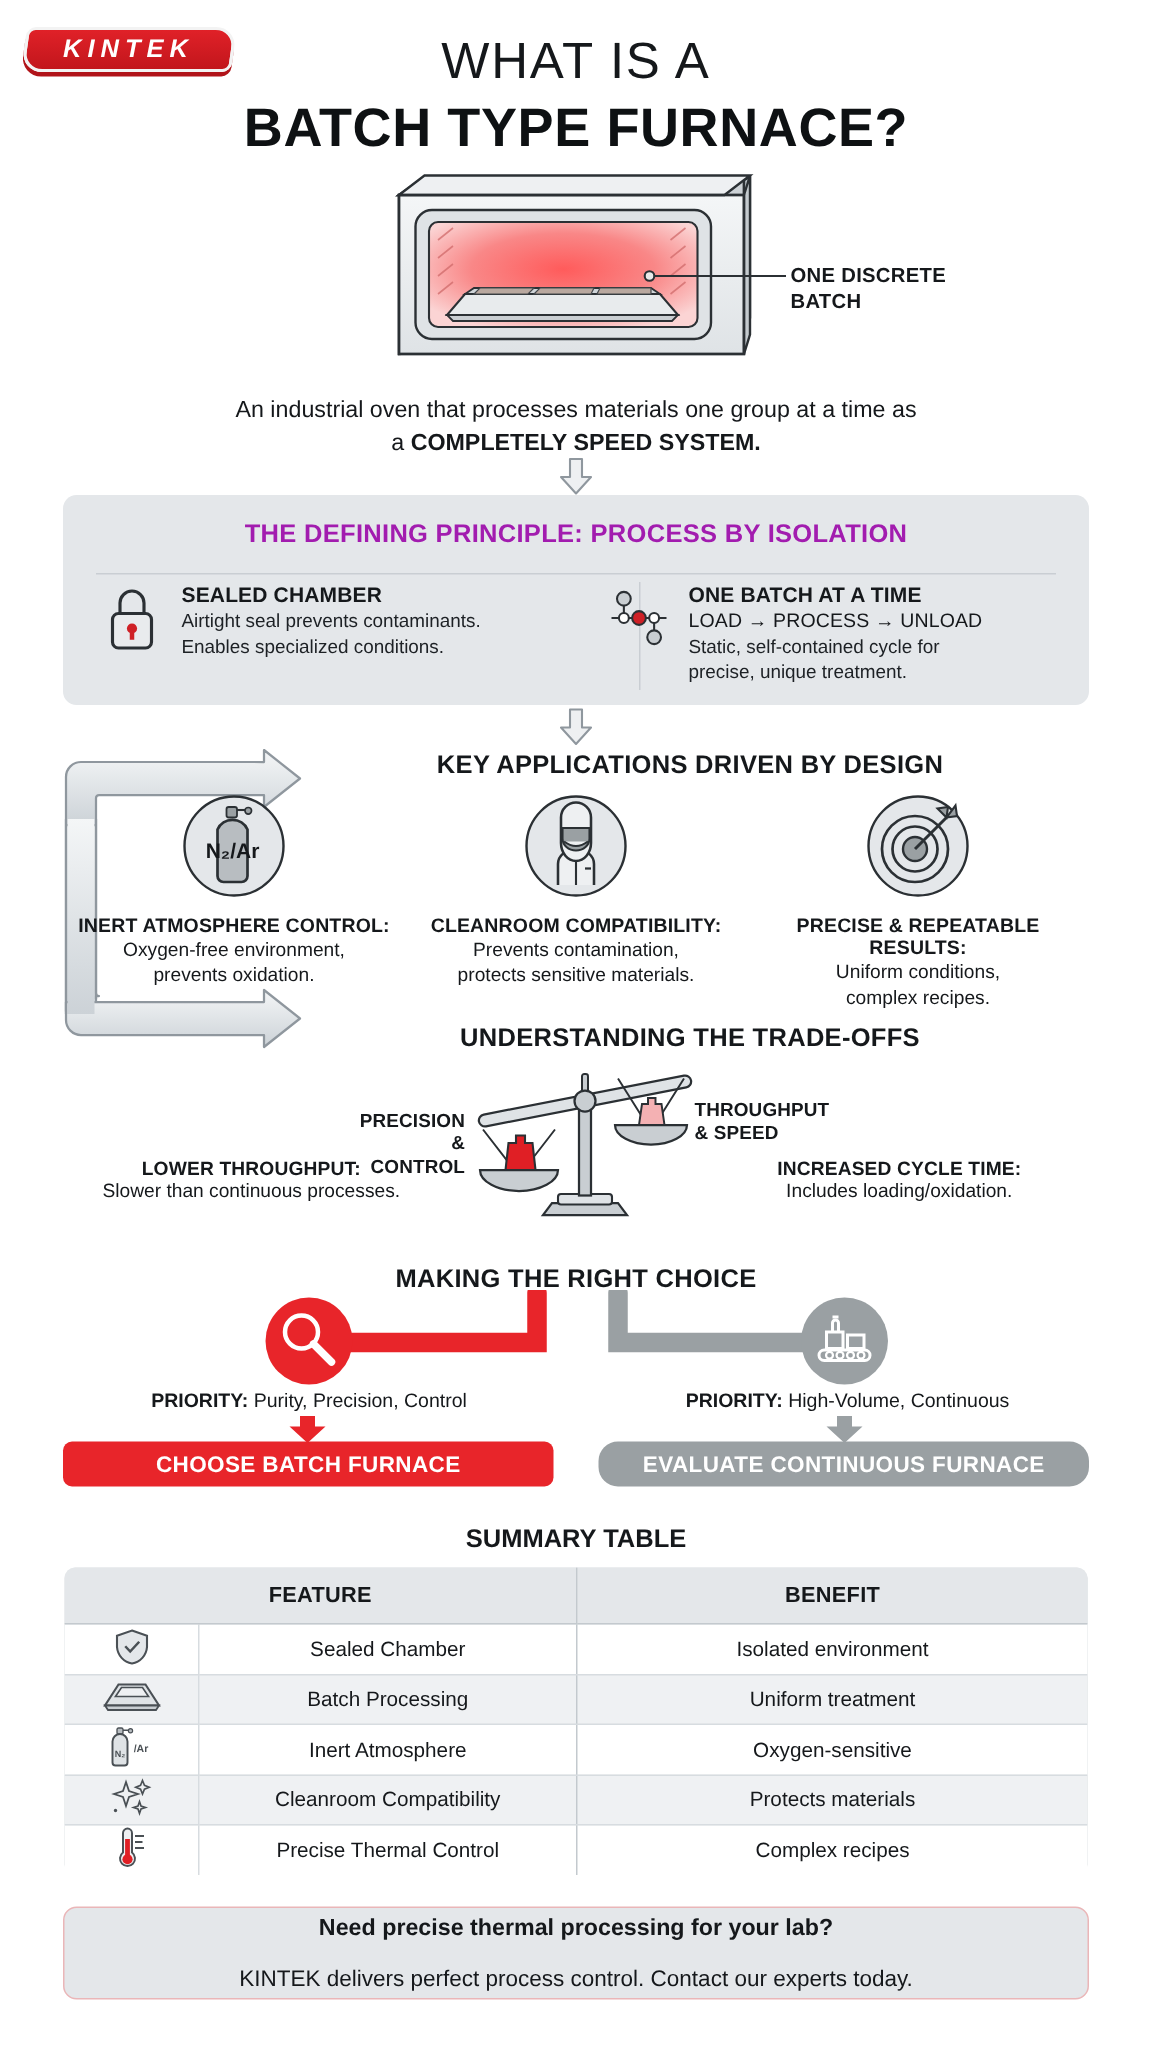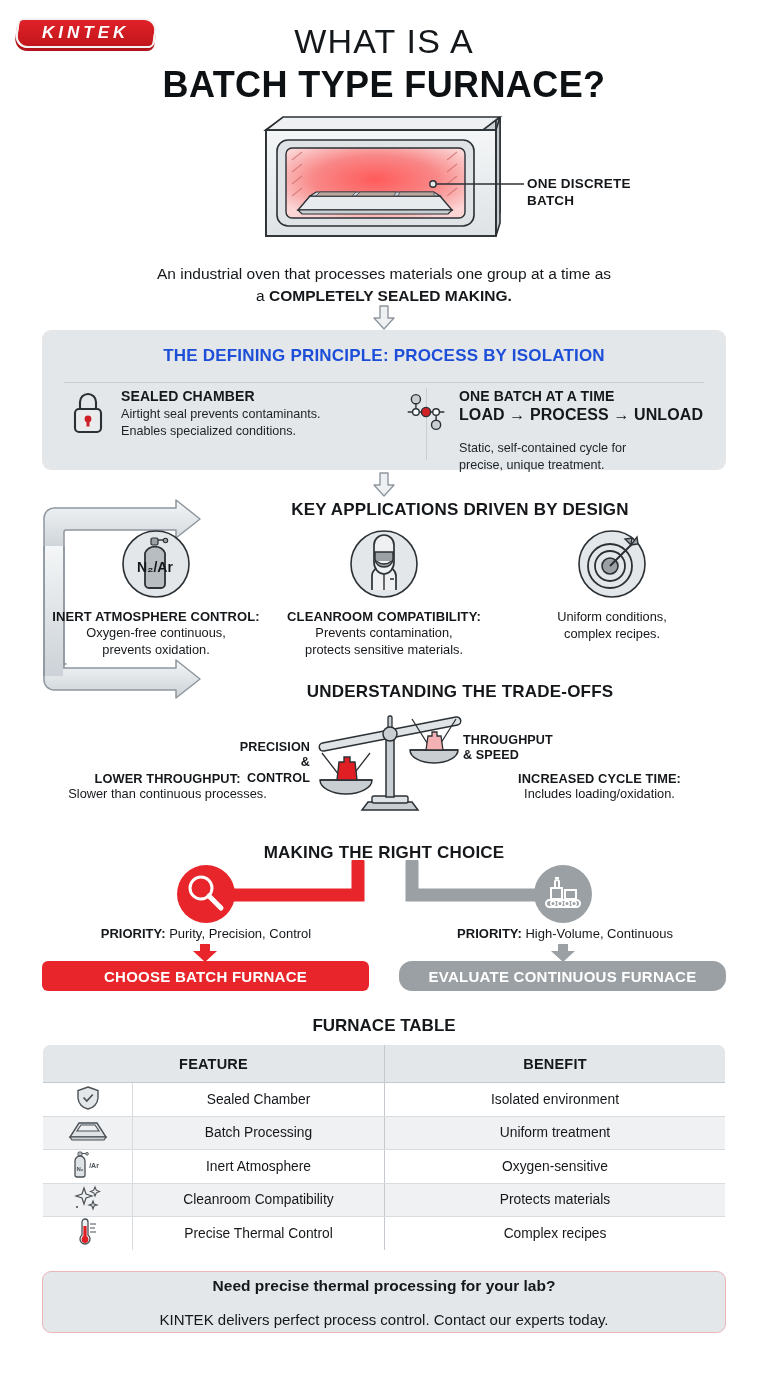--- a/index.html
+++ b/index.html
@@ -44,30 +44,30 @@
   
   .down-arrow { position: absolute; width: 26px; height: 26px; }
 
   
   .principle {
     position: absolute; left: 42px; top: 330px; width: 684px; height: 140px;
     background: #e4e7ea; border-radius: 9px;
   }
   .principle h2 {
     text-align: center; font-size: 17px; font-weight: 800; letter-spacing: .2px;
-    padding-top: 16px; color: #1d4ed8;
+    padding-top: 16px; color: #a21caf;
   }
   .principle-rule { position: absolute; left: 22px; top: 52px; width: 640px; height: 1px; background: #c9ced3; }
   .principle-cols { position: absolute; left: 0; top: 58px; width: 684px; display: flex; }
   .pcol { flex: 1; display: flex; gap: 11px; padding: 0 16px; }
   .pcol.left { padding-left: 24px; }
   .pcol-divider { position: absolute; left: 384px; top: 58px; width: 1px; height: 72px; background: #c9ced3; }
   .picon { flex: 0 0 auto; width: 44px; display: flex; align-items: flex-start; justify-content: center; padding-top: 2px; }
   .ptext h3 { font-size: 14px; font-weight: 800; letter-spacing: .1px; margin-bottom: 2px; }
-  .ptext .flow { font-size: 16px; font-weight: 700; letter-spacing: .1px; margin-bottom: 16px; }
+  .ptext .flow { font-size: 13px; font-weight: 400; letter-spacing: .1px; margin-bottom: 2px; }
   .ptext p { font-size: 12.6px; line-height: 1.33; color: #1d2125; }
 
   
   .sec-head { position: absolute; text-align: center; font-size: 17px; font-weight: 800; letter-spacing: .2px; }
 
   
   .bracket { position: absolute; left: 40px; top: 496px; width: 200px; height: 222px; }
 
   
   .apps { position: absolute; left: 42px; top: 528px; width: 684px; display: flex; }
@@ -190,21 +190,21 @@
   </div>
 
   <div class="callout-label">
     <div>ONE DISCRETE</div>
     <div>BATCH</div>
   </div>
 
   <div class="subtitle">
     <div>An industrial oven that processes materials one group at a time as</div>
     <div>
-      <span>a </span><b>COMPLETELY SEALED MAKING.</b>
+      <span>a </span><b>COMPLETELY SPEED SYSTEM.</b>
     </div>
   </div>
 
   <div class="down-arrow" style="left:371px; top:305px;">
     <svg width="26" height="26" viewBox="0 0 26 26">
       <polygon points="9,1 17,1 17,13 23,13 13,24 3,13 9,13" fill="#eef0f2" stroke="#8f979e" stroke-width="1.4" stroke-linejoin="round"></polygon>
     </svg>
   </div>
 
   <div class="principle">
@@ -286,21 +286,21 @@
         <svg width="72" height="72" viewBox="0 0 72 72">
           <circle cx="36" cy="36" r="33" fill="#e4e7ea" stroke="#2b3034" stroke-width="1.6"></circle>
           <rect x="31" y="10" width="7" height="7" rx="1.5" fill="#9aa0a3" stroke="#2b3034" stroke-width="1.2"></rect>
           <path d="M38,12 L44,12" stroke="#2b3034" stroke-width="1.4"></path>
           <circle cx="45.5" cy="12.5" r="2.2" fill="#9aa0a3" stroke="#2b3034" stroke-width="1.1"></circle>
           <path d="M25,25 a11,11 0 0 1 20,0 L45,56 a4,4 0 0 1 -4,4 L29,60 a4,4 0 0 1 -4,-4 Z" fill="#b8bdc1" stroke="#2b3034" stroke-width="1.8"></path>
           <text x="35" y="44" text-anchor="middle" font-family="Liberation Sans, sans-serif" font-size="14" font-weight="800" fill="#15181b">N₂/Ar</text>
         </svg>
       </div>
       <h4>INERT ATMOSPHERE CONTROL:</h4>
-      <p>Oxygen-free continuous,</p>
+      <p>Oxygen-free environment,</p>
       <p>prevents oxidation.</p>
     </div>
 
     <div class="app">
       <div class="app-icon">
         <svg width="72" height="72" viewBox="0 0 72 72">
           <circle cx="36" cy="36" r="33" fill="#e4e7ea" stroke="#2b3034" stroke-width="1.6"></circle>
           <path d="M24,62 L24,48 a12,10 0 0 1 24,0 L48,62" fill="#eef0f2" stroke="#2b3034" stroke-width="1.7"></path>
           <path d="M36,40 L36,62" stroke="#2b3034" stroke-width="1.4"></path>
           <path d="M26,17 a10,10 0 0 1 20,0 L46,34 a10,12 0 0 1 -20,0 Z" fill="#eef0f2" stroke="#2b3034" stroke-width="1.7"></path>
@@ -319,20 +319,21 @@
         <svg width="72" height="72" viewBox="0 0 72 72">
           <circle cx="36" cy="36" r="33" fill="#e4e7ea" stroke="#2b3034" stroke-width="1.6"></circle>
           <circle cx="34" cy="38" r="22" fill="none" stroke="#2b3034" stroke-width="1.8"></circle>
           <circle cx="34" cy="38" r="15" fill="none" stroke="#2b3034" stroke-width="1.8"></circle>
           <circle cx="34" cy="38" r="8" fill="#9aa0a3" stroke="#2b3034" stroke-width="1.6"></circle>
           <path d="M34,38 L55,17" stroke="#2b3034" stroke-width="2"></path>
           <path d="M55,17 L56,10 L49,11 Z" fill="#9aa0a3" stroke="#2b3034" stroke-width="1.4"></path>
           <path d="M55,17 L62,16 L61,9 Z" fill="#9aa0a3" stroke="#2b3034" stroke-width="1.4"></path>
         </svg>
       </div>
+      <h4>PRECISE &amp; REPEATABLE RESULTS:</h4>
       <p>Uniform conditions,</p>
       <p>complex recipes.</p>
     </div>
   </div>
 
   <div class="sec-head" style="left:190px; top:682px; width:540px;">UNDERSTANDING THE TRADE-OFFS</div>
 
   <div class="scale-wrap">
     <svg width="180" height="105" viewBox="0 0 180 105">
 
@@ -423,21 +424,21 @@
   </div>
   <div style="position:absolute; left:549px; top:944px;">
     <svg width="28" height="18" viewBox="0 0 28 18">
         <polygon points="9,0 19,0 19,7 26,7 14,18 2,7 9,7" fill="#9aa0a3"></polygon>
       </svg>
   </div>
 
   <div class="cta red">CHOOSE BATCH FURNACE</div>
   <div class="cta grey">EVALUATE CONTINUOUS FURNACE</div>
 
-  <div class="tbl-title">FURNACE TABLE</div>
+  <div class="tbl-title">SUMMARY TABLE</div>
 
   <table class="tbl">
     <thead>
       <tr>
         <th class="th-feat" colspan="2">FEATURE</th>
         <th>BENEFIT</th>
       </tr>
     </thead>
     <tbody>
       <tr>

